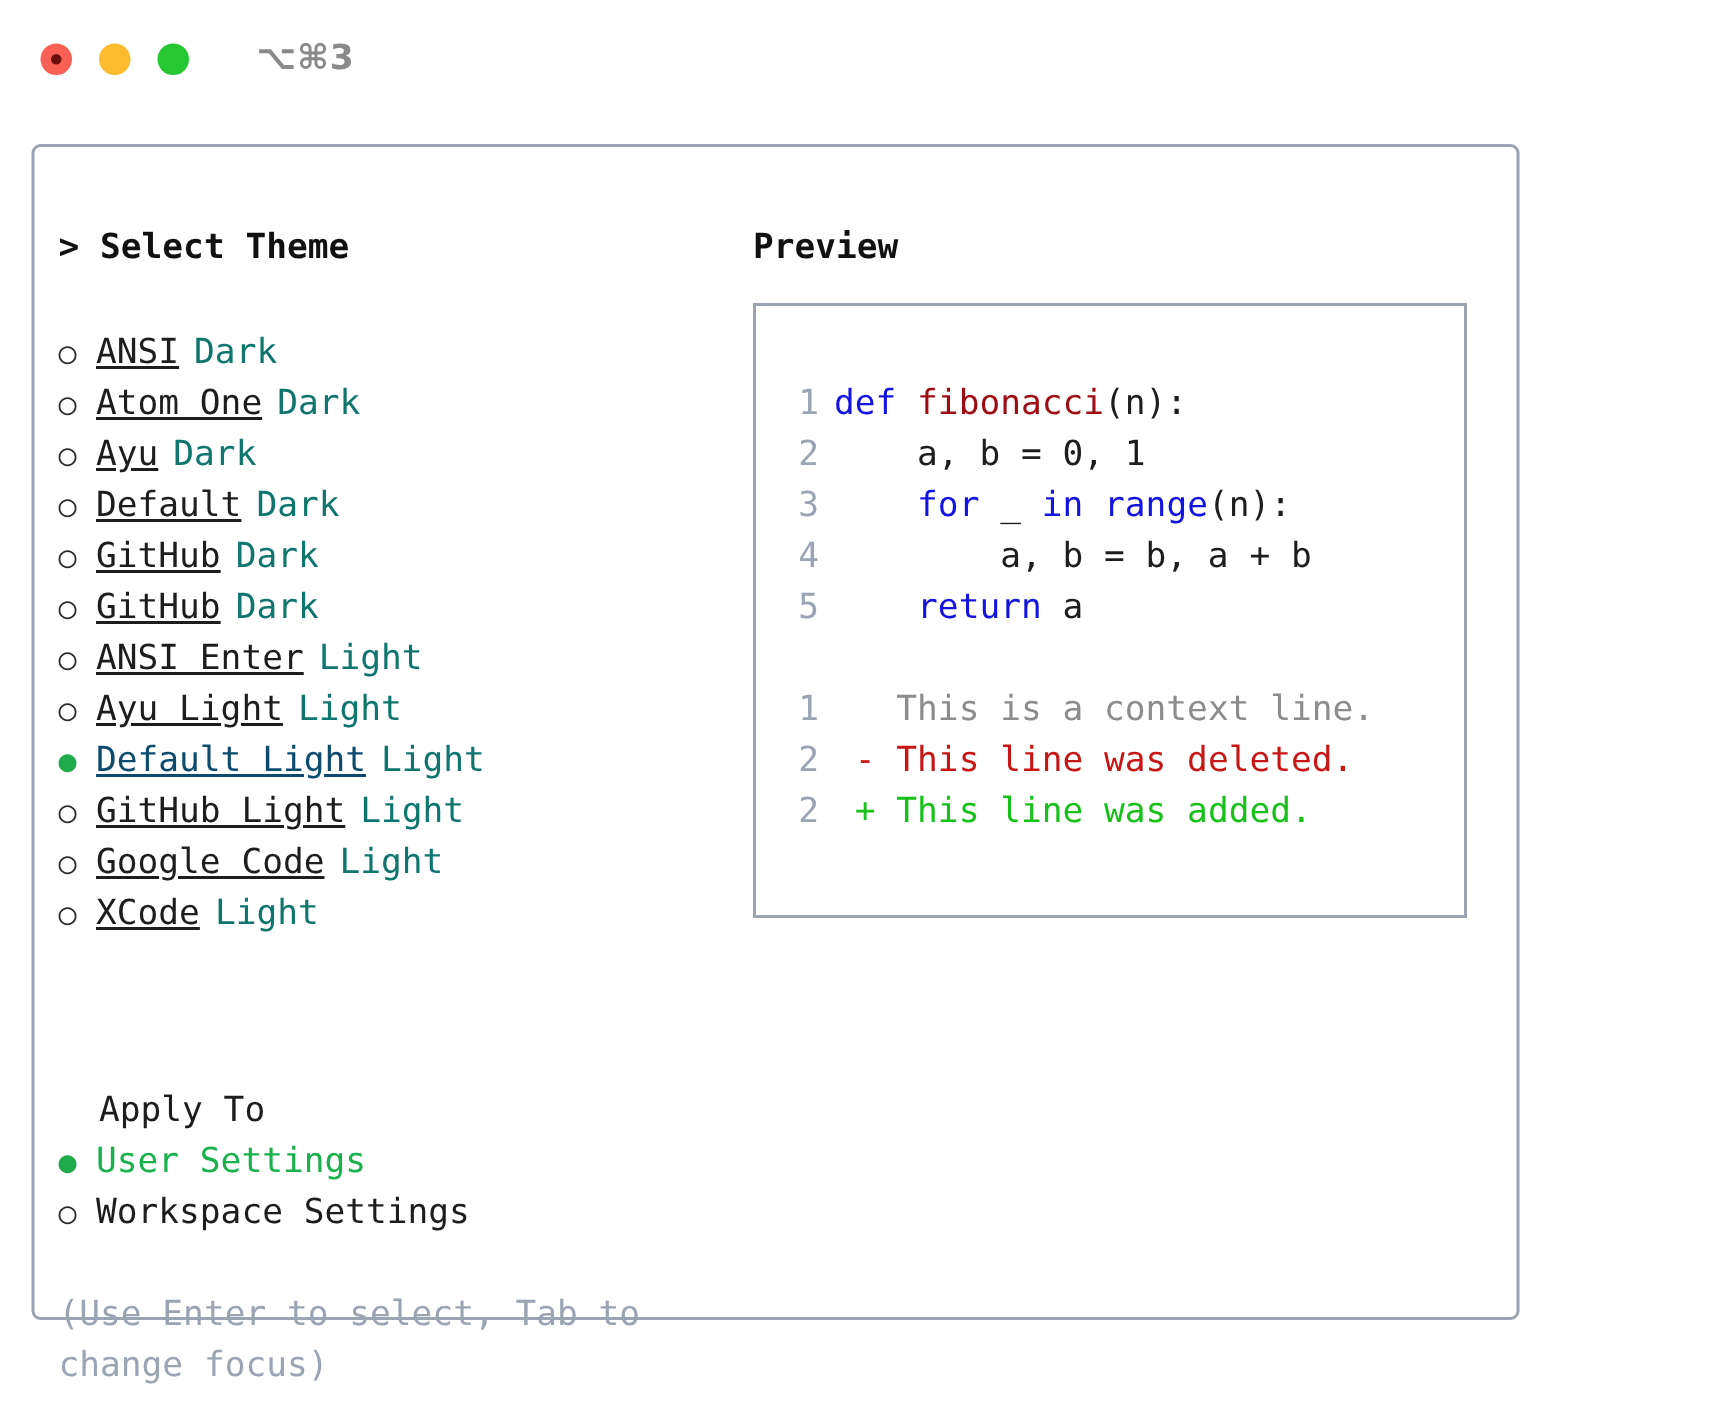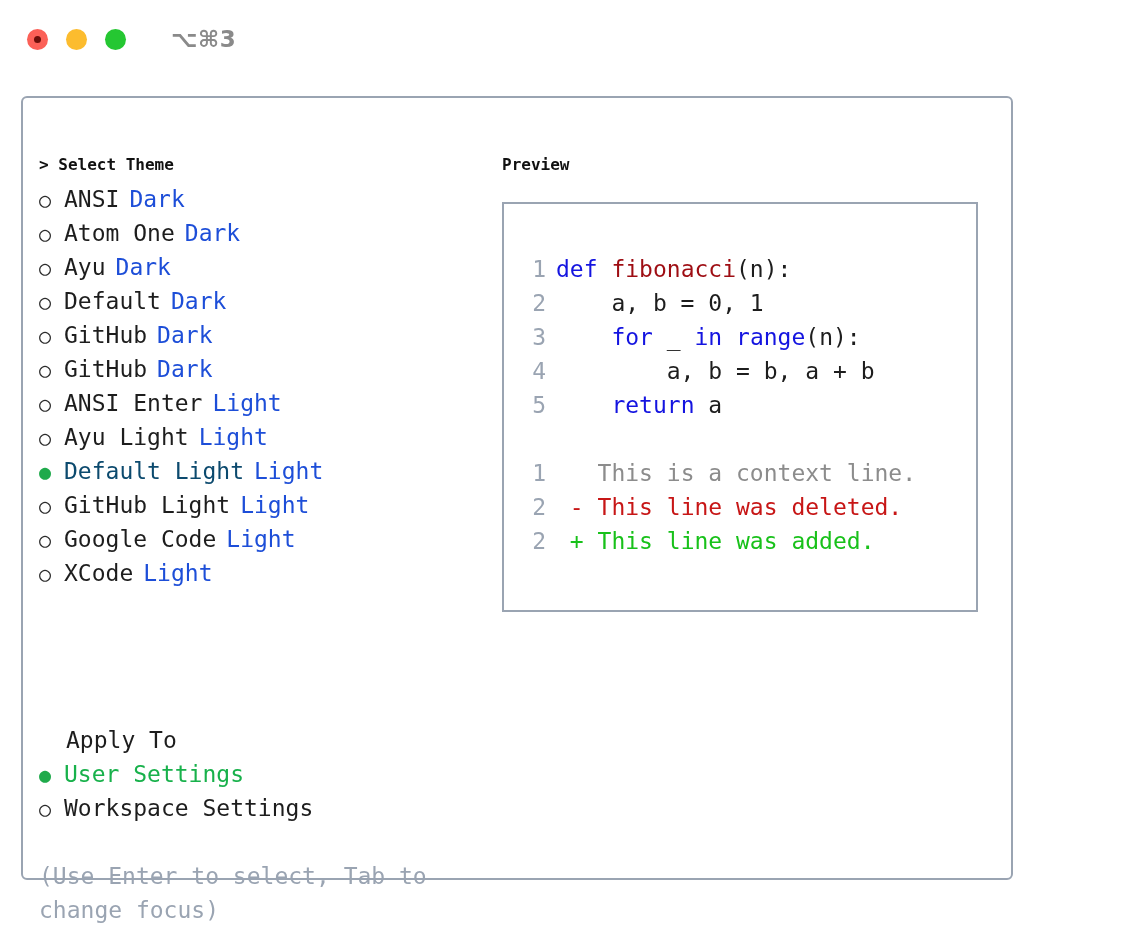--- a/index.html
+++ b/index.html
@@ -90,21 +90,21 @@
 
   
   #theme-pane {
     position: absolute;
     left: 16px;
     top: 50px;
     width: 440px;
   }
 
   .pane-heading {
-    font-size: 16px;
+    font-size: 23px;
     font-weight: bold;
     color: #111111;
     line-height: 34px;
     white-space: pre;
   }
 
   .theme-list { margin: 0; padding: 0; }
 
   .theme-row {
     display: flex;
@@ -115,25 +115,26 @@
     white-space: pre;
   }
   .bullet {
     width: 25px;
     flex: 0 0 25px;
     font-size: 20px;
     line-height: 34px;
     color: #2b2b2b;
   }
   .theme-row.selected .bullet { color: #1faa4b; }
-  .theme-name { color: #1d1d1d; }
+  .theme-name { color: #1d1d1d; text-decoration: underline; }
   .theme-row.selected .theme-name { color: #0c4a6e; }
   .theme-kind {
-    color: #1d4ed8;
+    color: #0f766e;
     margin-left: 10px;
+    margin-top: 36px;
   }
 
   
   #apply-to-block {
     position: absolute;
     left: 16px;
     top: 625px;
     width: 440px;
   }
   .sub-heading {

